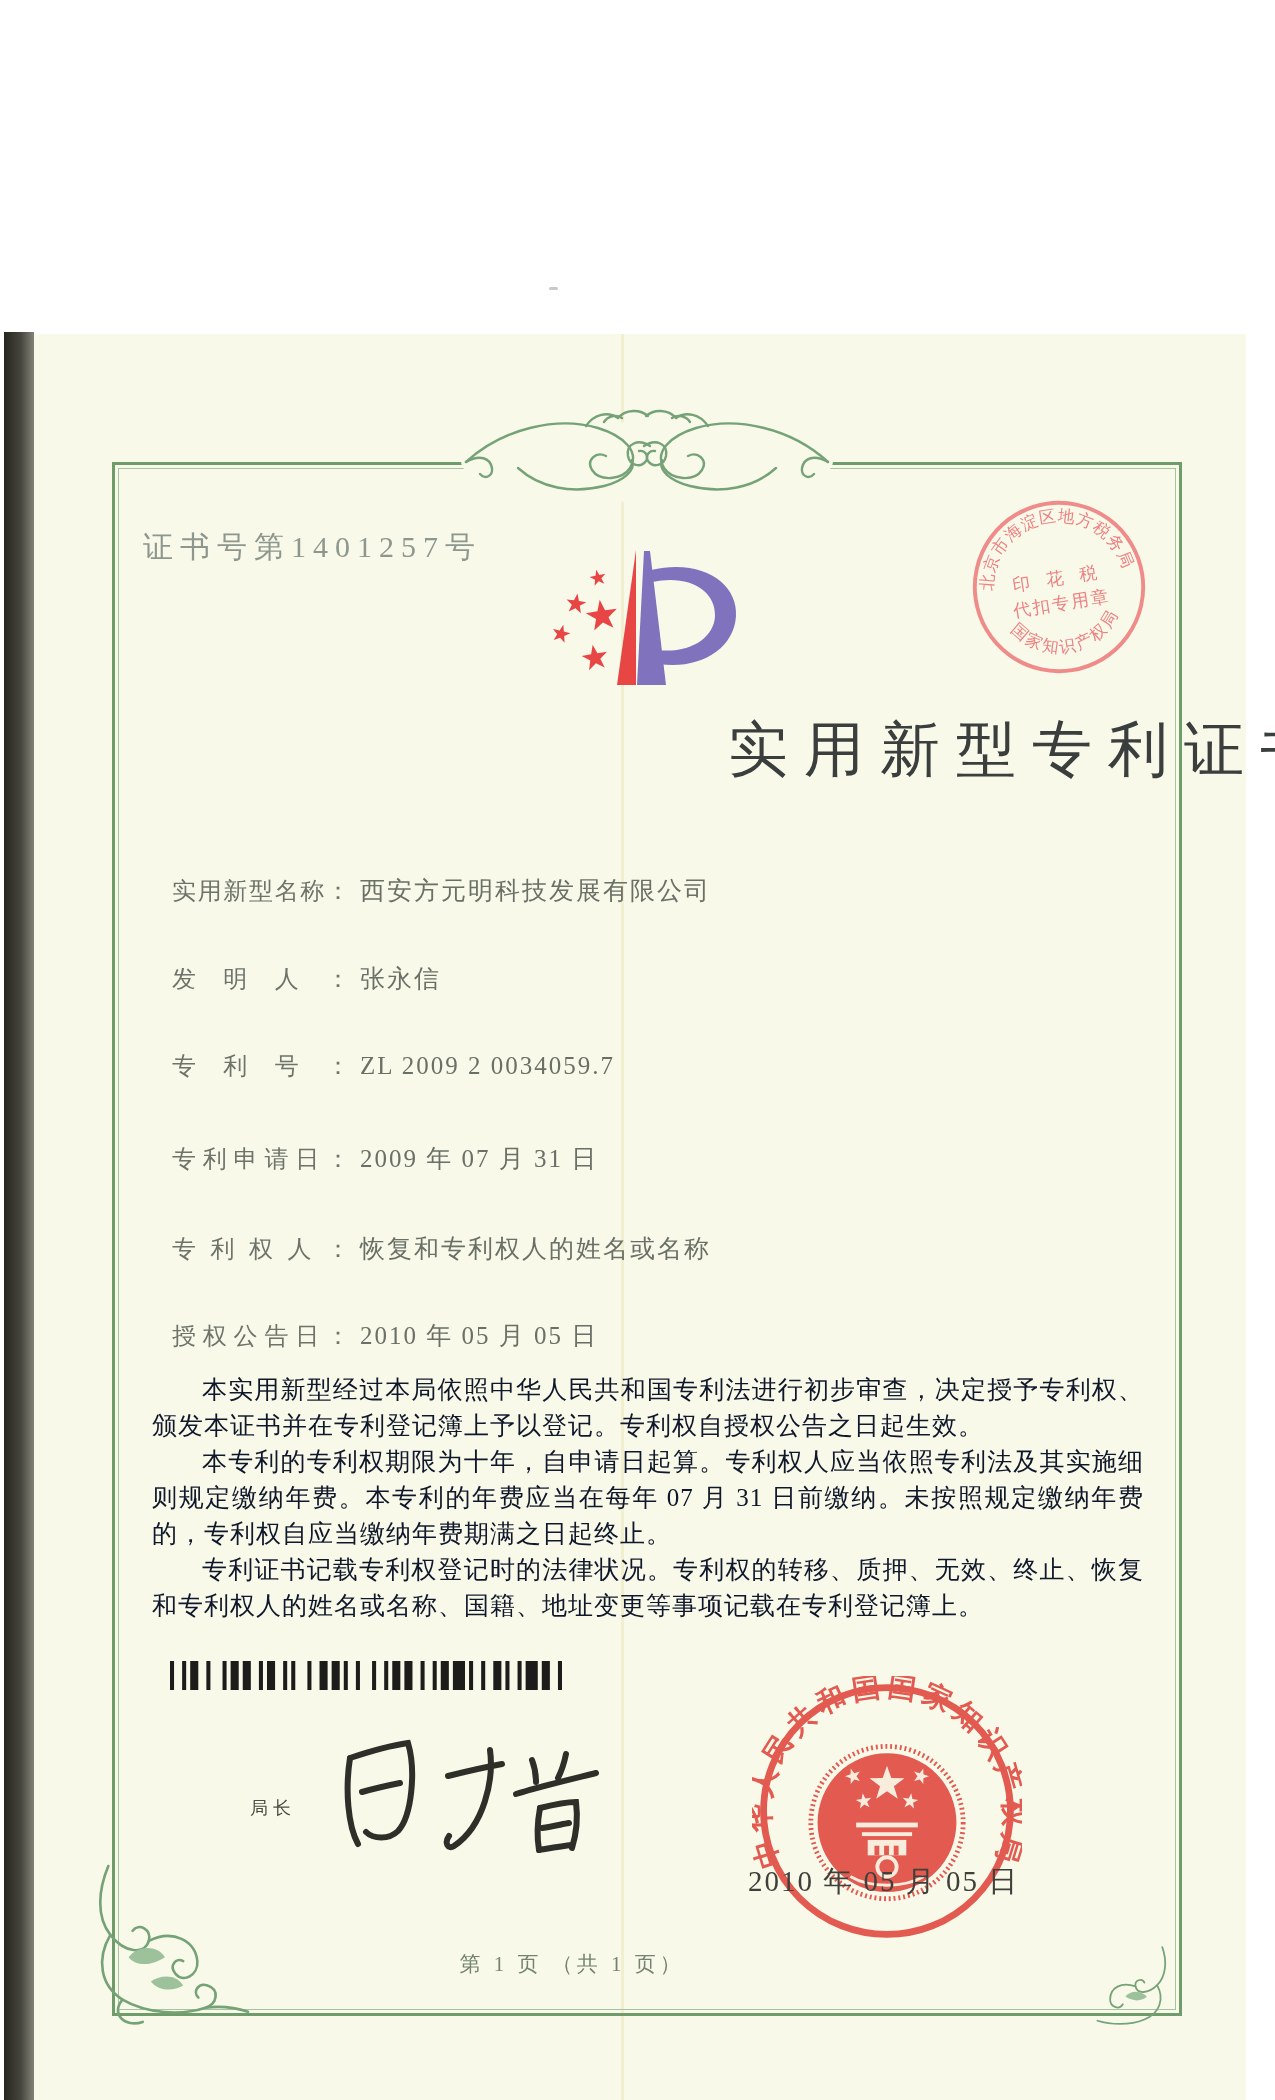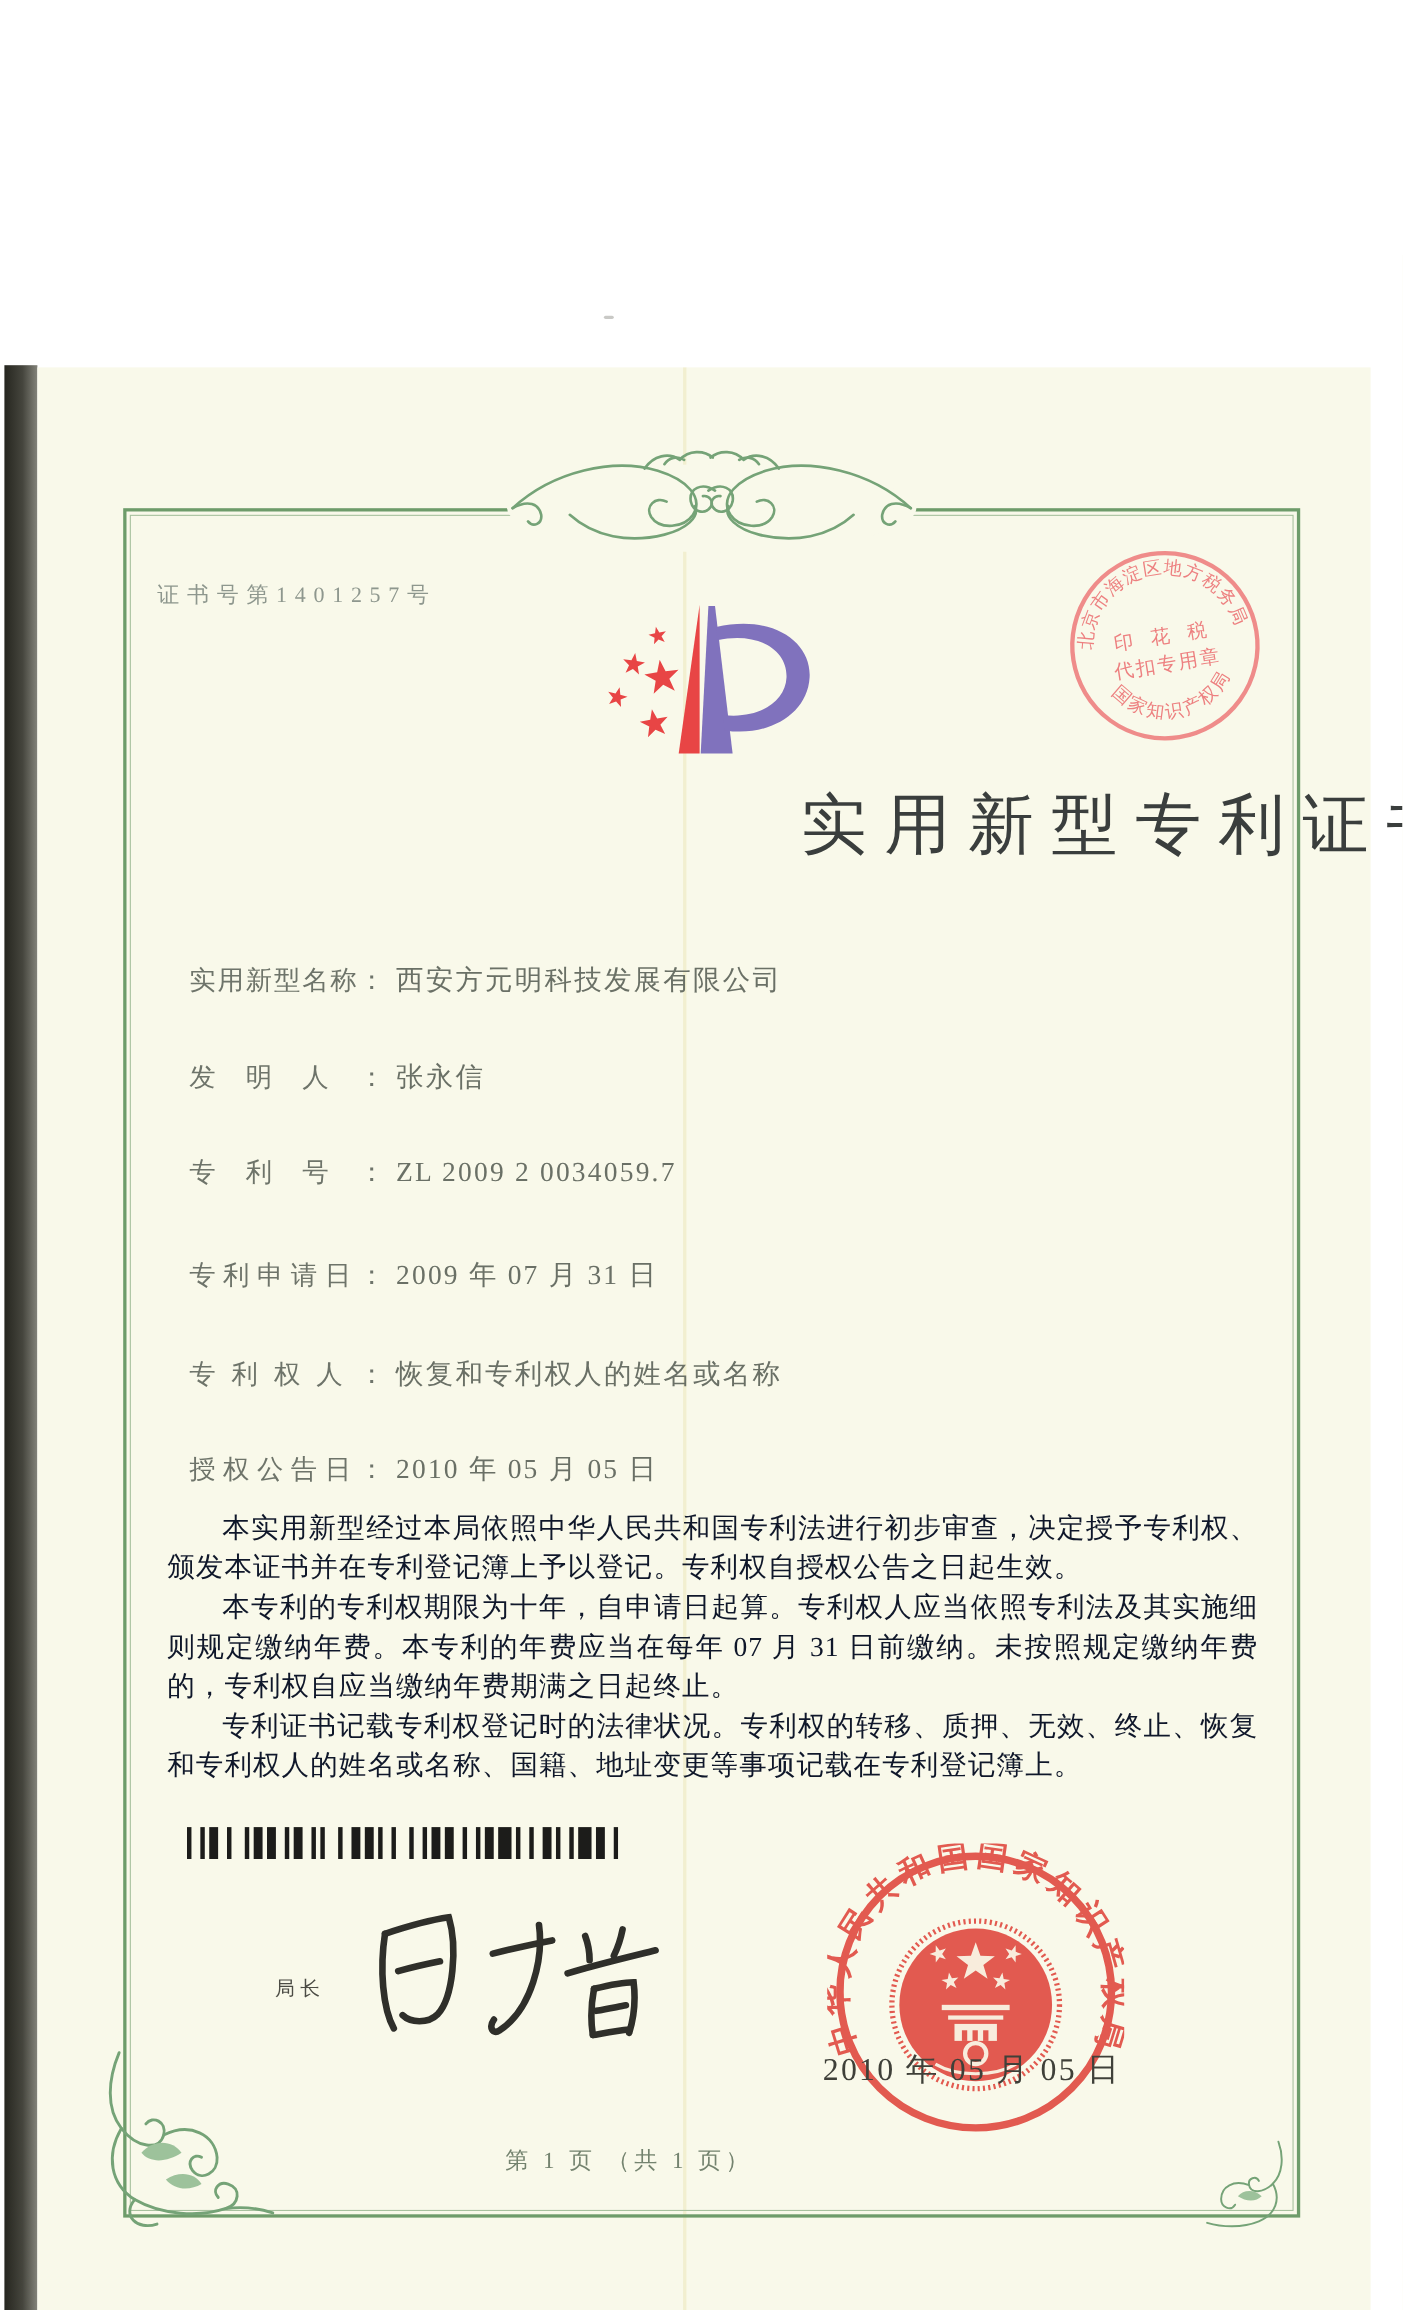--- a/index.html
+++ b/index.html
@@ -11,21 +11,21 @@
   
   .scan-strip{left:4px;top:332px;width:30px;height:1768px;
     background:linear-gradient(90deg,#26261f,#45453d 55%,#83837a);}
   .paper{left:34px;top:334px;width:1212px;height:1766px;background:#f9f9ea;}
   .crease{left:621px;top:334px;width:3px;height:1766px;background:rgba(226,214,140,.28);}
   .artifact-dot{left:549px;top:287px;width:9px;height:3px;background:#c9c9c6;border-radius:2px;}
   
   .frame{left:112px;top:462px;width:1064px;height:1548px;border:3px solid var(--border-green);}
   .frame-inner{position:absolute;inset:3px;border:1px solid #a8c19f;}
   
-  .cert-no{left:143px;top:527px;font-size:20px;letter-spacing:7px;color:#8e978e;}
+  .cert-no{left:143px;top:527px;font-size:30px;letter-spacing:7px;color:#8e978e;}
   .title{left:112px;top:710px;width:1224px;text-align:right;font-size:60px;
     letter-spacing:16px;color:#3a3e3d;}
   .field{left:172px;font-size:25px;color:#6e746a;white-space:nowrap;}
   .f0{top:874px;} .f1{top:962px;} .f2{top:1050px;} .f3{top:1142px;} .f4{top:1232px;} .f5{top:1319px;}
   .field .lbl{display:inline-block;width:178px;font-size:24px;text-align:justify;text-align-last:justify;vertical-align:baseline;}
   .field .val{margin-left:10px;letter-spacing:2px;color:#6a7066;}
   .paras{left:152px;top:1372px;width:992px;font-size:25px;line-height:36px;
     color:#0f172a;text-align:justify;}
   .paras p{margin:0;text-indent:2em;letter-spacing:1px;}
   .barcode{left:170px;top:1661px;width:392px;height:29px;}

